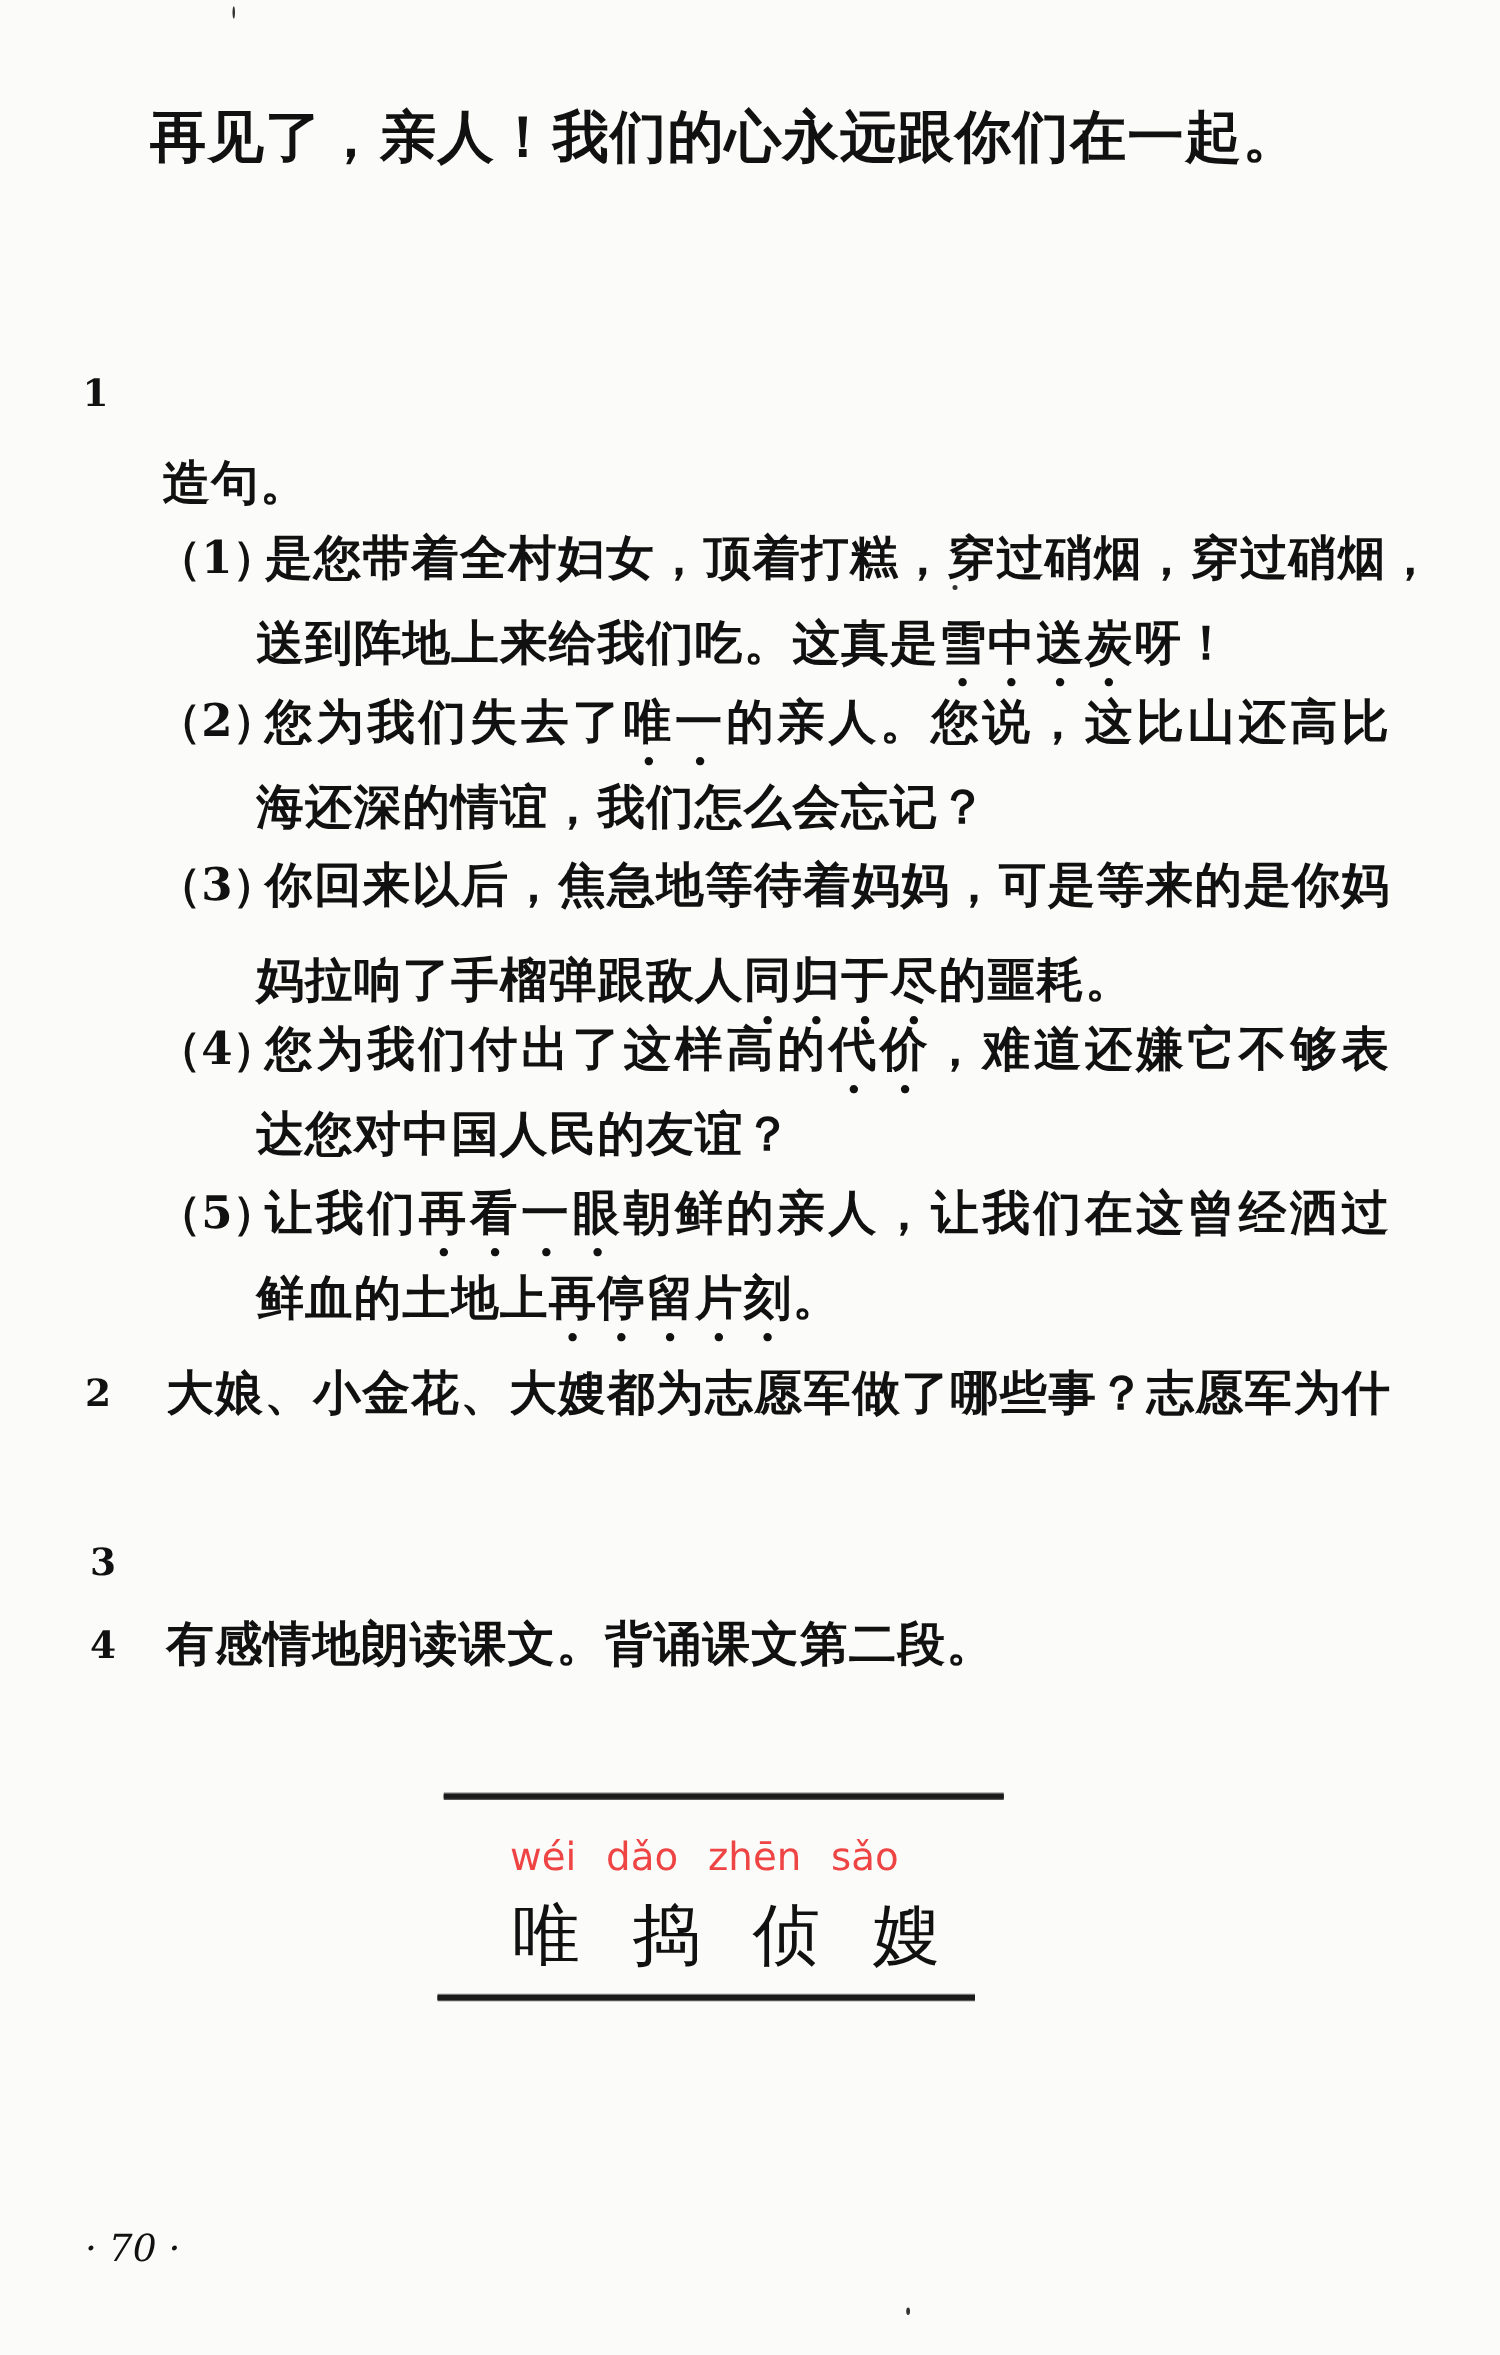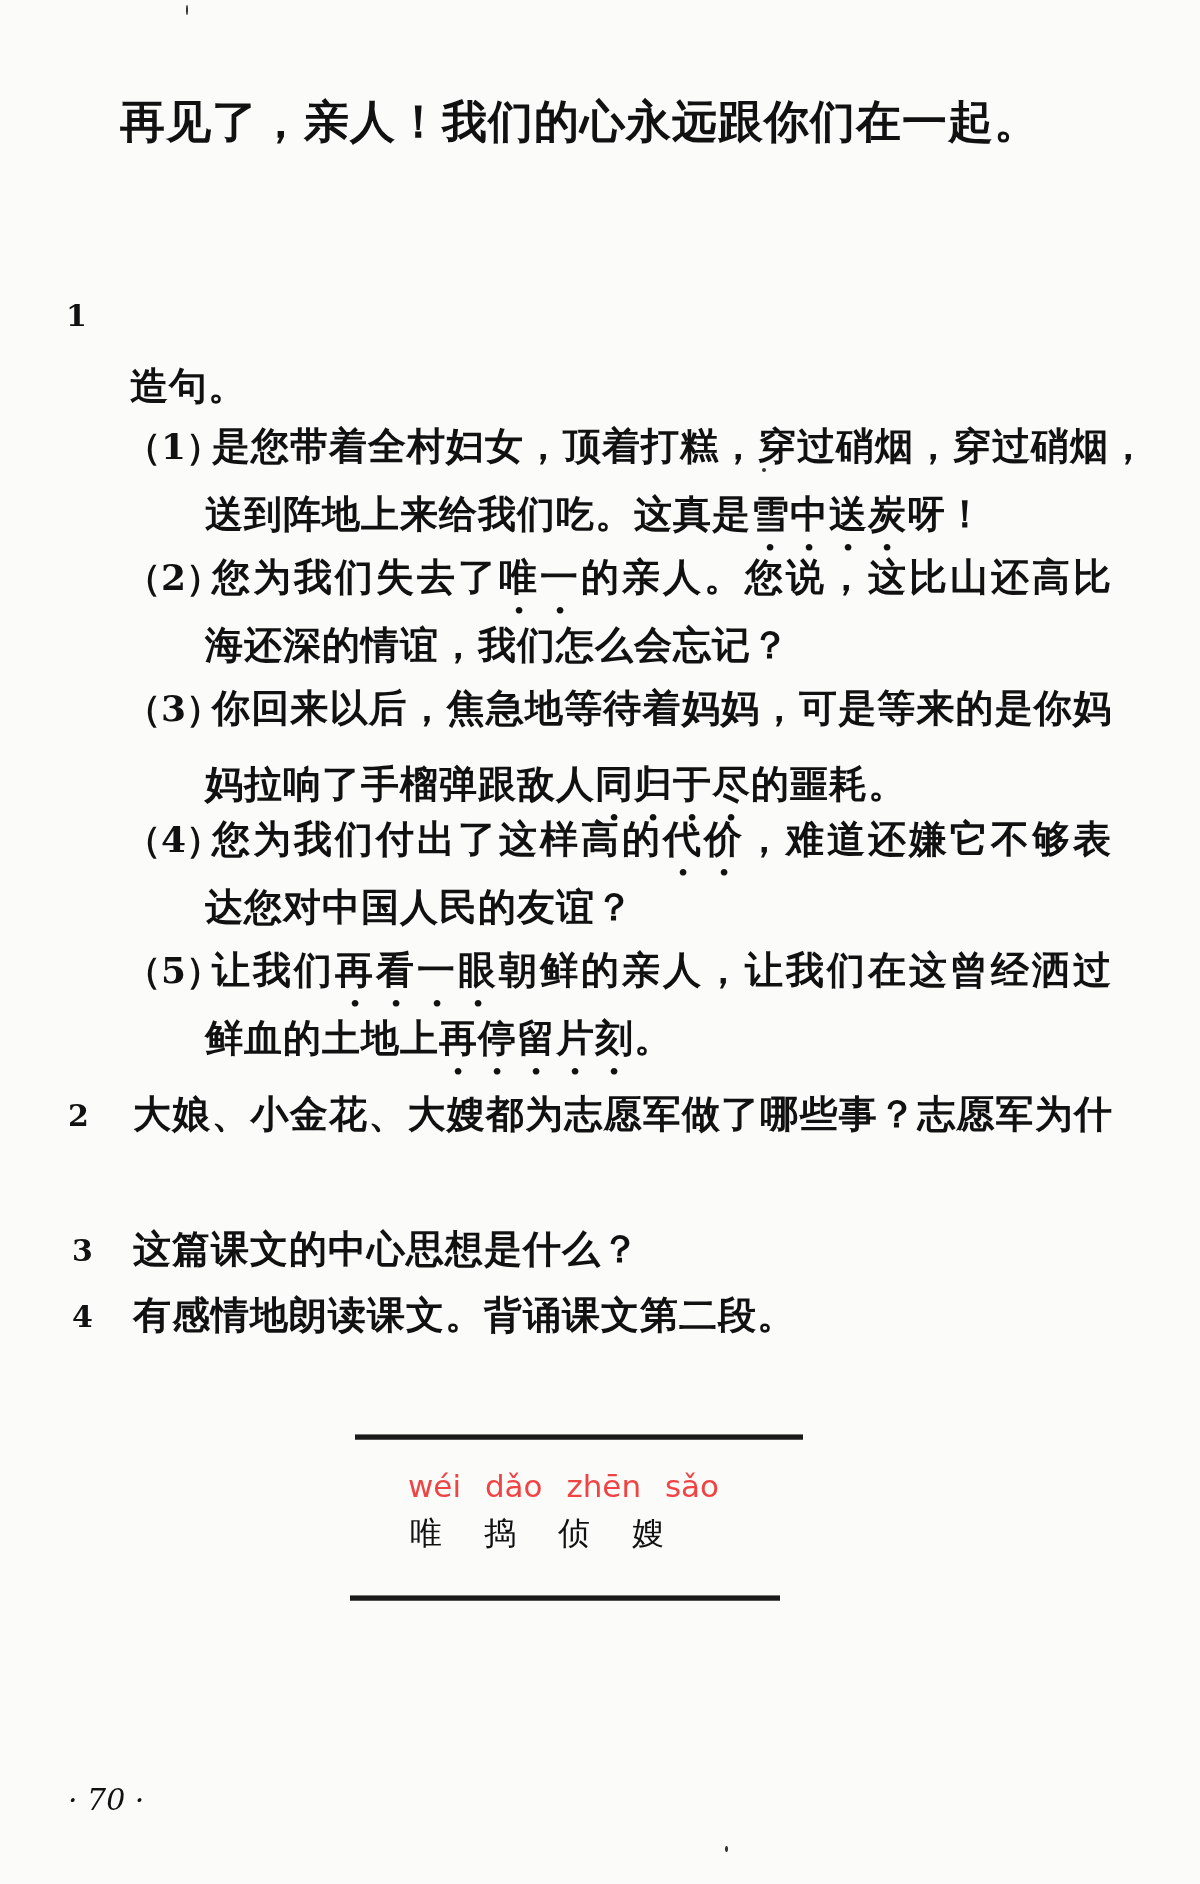--- a/index.html
+++ b/index.html
@@ -3,21 +3,21 @@
 <meta charset="utf-8">
 <style>
   html, body { margin: 0; padding: 0; }
   body {
     width: 1200px; height: 1884px; position: relative; overflow: hidden;
     background: #fbfbfa; color: #111;
     font-family: "DejaVu Serif", "Liberation Serif", serif;
   }
   .page { position: absolute; inset: 0; }
   .heading {
-    position: absolute; left: 120px; top: 92px; width: 880px;
+    position: absolute; left: 120px; top: 80px; width: 880px;
     font-size: 45px; font-weight: bold; letter-spacing: 1px; white-space: nowrap;
     font-family: "DejaVu Sans", "Liberation Sans", sans-serif;
   }
   .line {
     position: absolute; font-size: 38px; font-weight: bold; white-space: nowrap;
     line-height: 48px; letter-spacing: 1px;
   }
   .num {
     position: absolute; font-size: 30px; font-weight: bold; line-height: 48px;
     font-family: "DejaVu Serif", "Liberation Serif", serif;
@@ -31,21 +31,21 @@
   .rule {
     position: absolute; height: 4px; background: #1a1a1a;
     box-shadow: 0 1px 0 #555, 0 -1px 0 #777;
   }
   .pinyin {
     position: absolute; top: 1468px; left: 408px; font-size: 31px;
     font-family: "DejaVu Sans", "Liberation Sans", sans-serif; color: #ef4444;
     word-spacing: 14px; white-space: nowrap;
   }
   .title-chars {
-    position: absolute; top: 1512px; left: 410px; font-size: 32px;
+    position: absolute; top: 1512px; left: 410px; font-size: 54px;
     letter-spacing: 42px; white-space: nowrap; color: #111;
   }
   .pagenum {
     position: absolute; top: 1782px; left: 68px; font-size: 30px; font-style: italic;
     white-space: nowrap; color: #111;
   }
   .speck { position: absolute; background: #333; border-radius: 50%; }
 </style>
 </head>
 <body>
@@ -72,21 +72,20 @@
       <div class="line" style="left: 205px; top: 883px;"><span>达您对中国人民的友谊？</span></div>
       <div class="sublabel" style="left: 125px; top: 946px;">（5）</div>
       <div class="line" style="left: 212px; top: 946px; width: 900px; text-align: justify; text-align-last: justify;"><span>让我们</span><span class="em">再看一眼</span><span>朝鲜的亲人，让我们在这曾经洒过</span></div>
       <div class="line" style="left: 205px; top: 1014px;"><span>鲜血的土地上</span><span class="em">再停留片刻</span><span>。</span></div>
     </div>
 
   <div class="num" style="left:68px; top:1092px;">2</div>
   <div class="line" style="left:133px; top:1090px; width:980px; text-align:justify; text-align-last:justify;">大娘、小金花、大嫂都为志愿军做了哪些事？志愿军为什</div>
 
   <div class="num" style="left:72px; top:1227px;">3</div>
-  <div class="line" style="left:133px; top:1225px;">这篇课文的中心思想是什么？</div>
 
   <div class="num" style="left:72px; top:1293px;">4</div>
   <div class="line" style="left:133px; top:1291px;">有感情地朗读课文。背诵课文第二段。</div>
 
   <div class="rule" style="left:355px; top:1435px; width:448px;"></div>
   <div class="pinyin">wéi dǎo zhēn sǎo</div>
   <div class="title-chars">唯捣侦嫂</div>
   <div class="rule" style="left:350px; top:1596px; width:430px;"></div>
 
   <div class="pagenum">· 70 ·</div>

